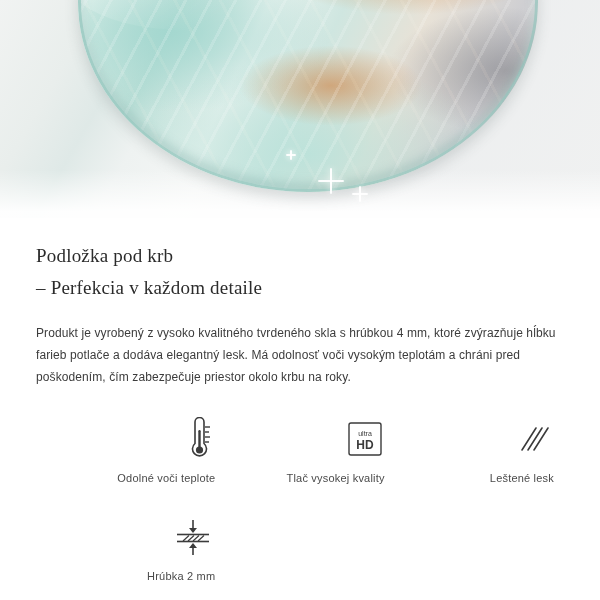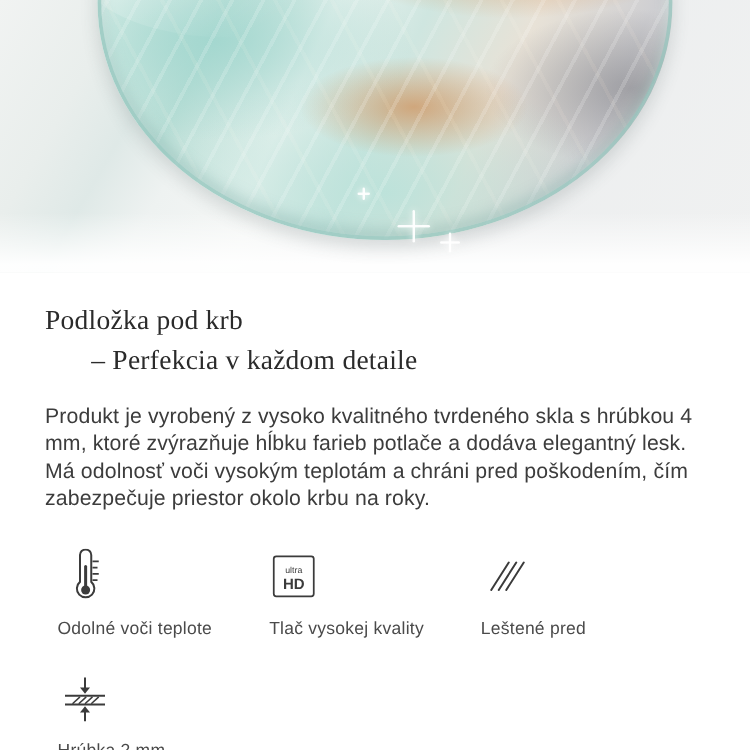--- a/index.html
+++ b/index.html
@@ -110,61 +110,61 @@
   .sp3 { left: 286px; top: 150px; width: 10px; height: 10px; }
 
   
   .content {
     position: relative;
     padding: 0 36px;
   }
   .headline {
     margin: 22px 0 0 0;
     font-family: "Liberation Serif", serif;
-    font-size: 22px;
+    font-size: 19px;
     line-height: 32px;
     font-weight: 400;
     color: #2b2b2b;
     letter-spacing: .2px;
   }
-  .headline .l2 { display: block; margin-left: 37px; }
+  .headline .l2 { display: block; }
   .body-copy {
     margin: 18px 12px 0 0;
     width: 532px;
-    font-size: 17px;
+    font-size: 12px;
     line-height: 22px;
     color: #3c3c3c;
     letter-spacing: .1px;
   }
 
   
   .features {
     margin-top: 26px;
     display: grid;
     grid-template-columns: repeat(3, 1fr);
     row-gap: 10px;
     column-gap: 0;
     padding: 0 10px;
   }
   .feature {
     display: flex;
     flex-direction: column;
-    align-items: flex-start;
+    align-items: flex-end;
     justify-content: flex-start;
     height: 88px;
   }
   .feature .glyph {
     height: 50px;
     display: flex;
     align-items: center;
     justify-content: center;
   }
   .feature .caption {
     margin-top: 8px;
-    font-size: 14px;
+    font-size: 11px;
     color: #4a4a4a;
     letter-spacing: .2px;
     text-align: center;
   }
   svg { display: block; }
 </style>
 </head>
 <body>
 
 <div class="page">
@@ -223,21 +223,21 @@
       <div class="feature">
         <div class="glyph">
           <svg width="40" height="38" viewBox="0 0 40 38">
             <g stroke="#3b3b3b" stroke-width="1.6" stroke-linecap="round">
               <line x1="8" y1="30" x2="22" y2="8"></line>
               <line x1="14" y1="30" x2="28" y2="8"></line>
               <line x1="20" y1="30" x2="34" y2="8"></line>
             </g>
           </svg>
         </div>
-        <div class="caption">Leštené pred</div>
+        <div class="caption">Leštené lesk</div>
       </div>
 
       <div class="feature">
         <div class="glyph">
           <svg width="44" height="40" viewBox="0 0 44 40">
             <line x1="22" y1="3" x2="22" y2="13" stroke="#3b3b3b" stroke-width="1.6"></line>
             <path d="M22 16 l-4 -5 h8z" fill="#3b3b3b"></path>
             <line x1="6" y1="17.5" x2="38" y2="17.5" stroke="#3b3b3b" stroke-width="1.6"></line>
             <g stroke="#3b3b3b" stroke-width="1.2">
               <line x1="12" y1="24" x2="18" y2="18.5"></line>

